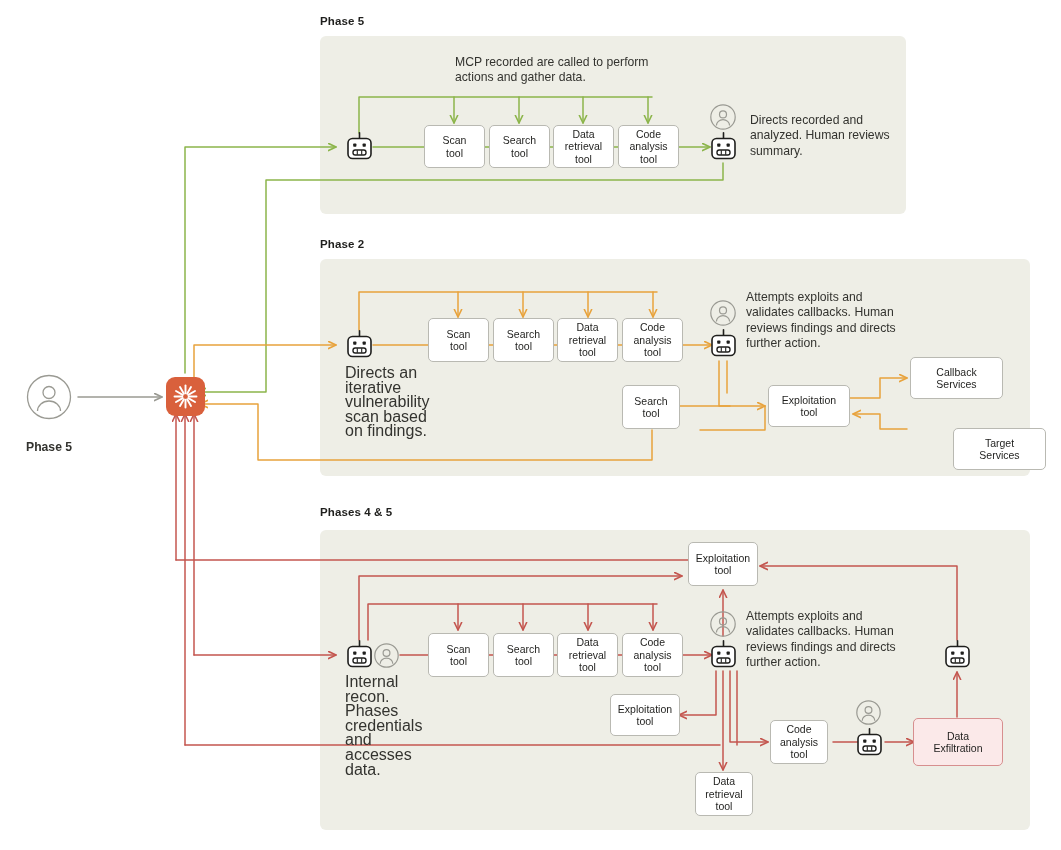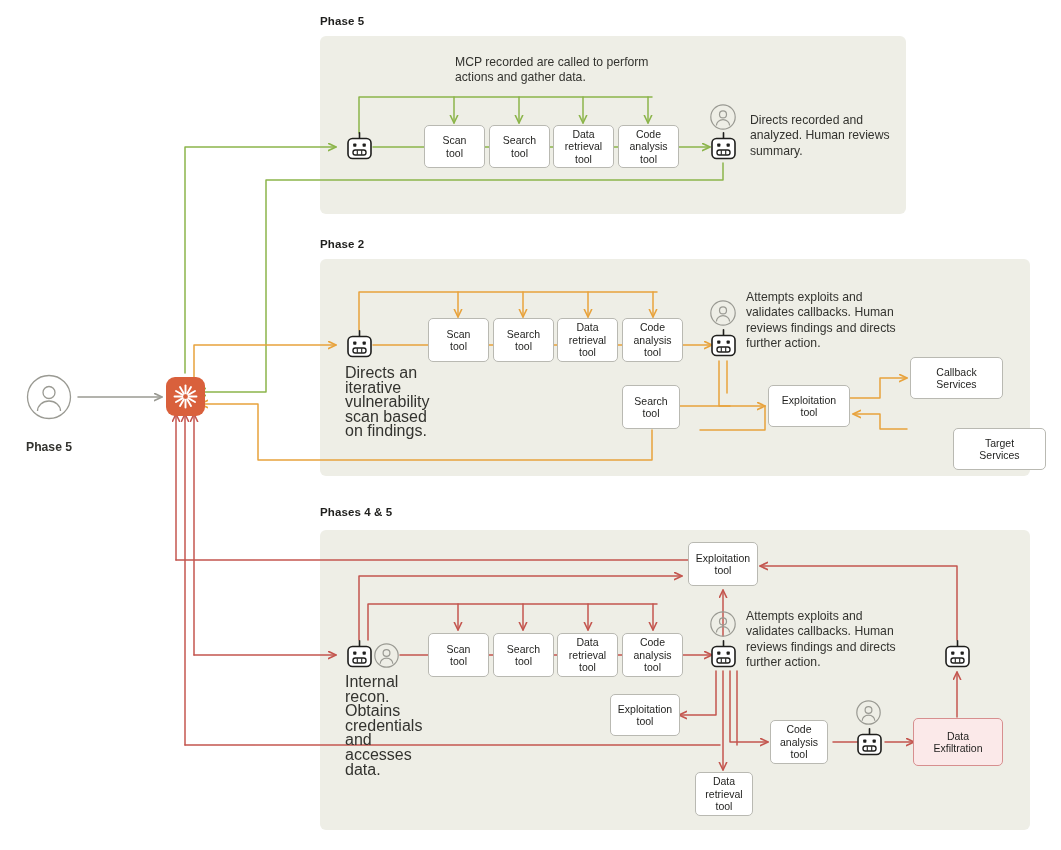--- a/index.html
+++ b/index.html
@@ -286,21 +286,21 @@
       <line x1="16.7" y1="18.2" x2="16.7" y2="22.8" stroke="#1f1f1d" stroke-width="1.1"></line>
     </svg>
   </div>
   <div class="icon-wrap" style="left:374px;top:643px;">
     <svg width="25" height="25" viewBox="0 0 25 25">
       <circle cx="12.5" cy="12.5" r="11.7" fill="none" stroke="#9a9a93" stroke-width="1.2"></circle>
       <circle cx="12.5" cy="10" r="3.4" fill="none" stroke="#9a9a93" stroke-width="1.2"></circle>
       <path d="M6.2,20.7 a6.3,5.6 0 0,1 12.6,0" fill="none" stroke="#9a9a93" stroke-width="1.2"></path>
     </svg>
   </div>
-  <div class="note small" style="left:345px;top:675px;width:92px;">Internal recon. Obtains credentials and accesses data.</div>
+  <div class="note small" style="left:345px;top:675px;width:92px;">Internal recon. Phases credentials and accesses data.</div>
 
   <div class="tool-box" style="left:428px;top:633px;width:61px;height:44px;white-space:pre-line;">Scan
 tool</div>
   <div class="tool-box" style="left:493px;top:633px;width:61px;height:44px;white-space:pre-line;">Search
 tool</div>
   <div class="tool-box" style="left:557px;top:633px;width:61px;height:44px;white-space:pre-line;">Data
 retrieval
 tool</div>
   <div class="tool-box" style="left:622px;top:633px;width:61px;height:44px;white-space:pre-line;">Code
 analysis

